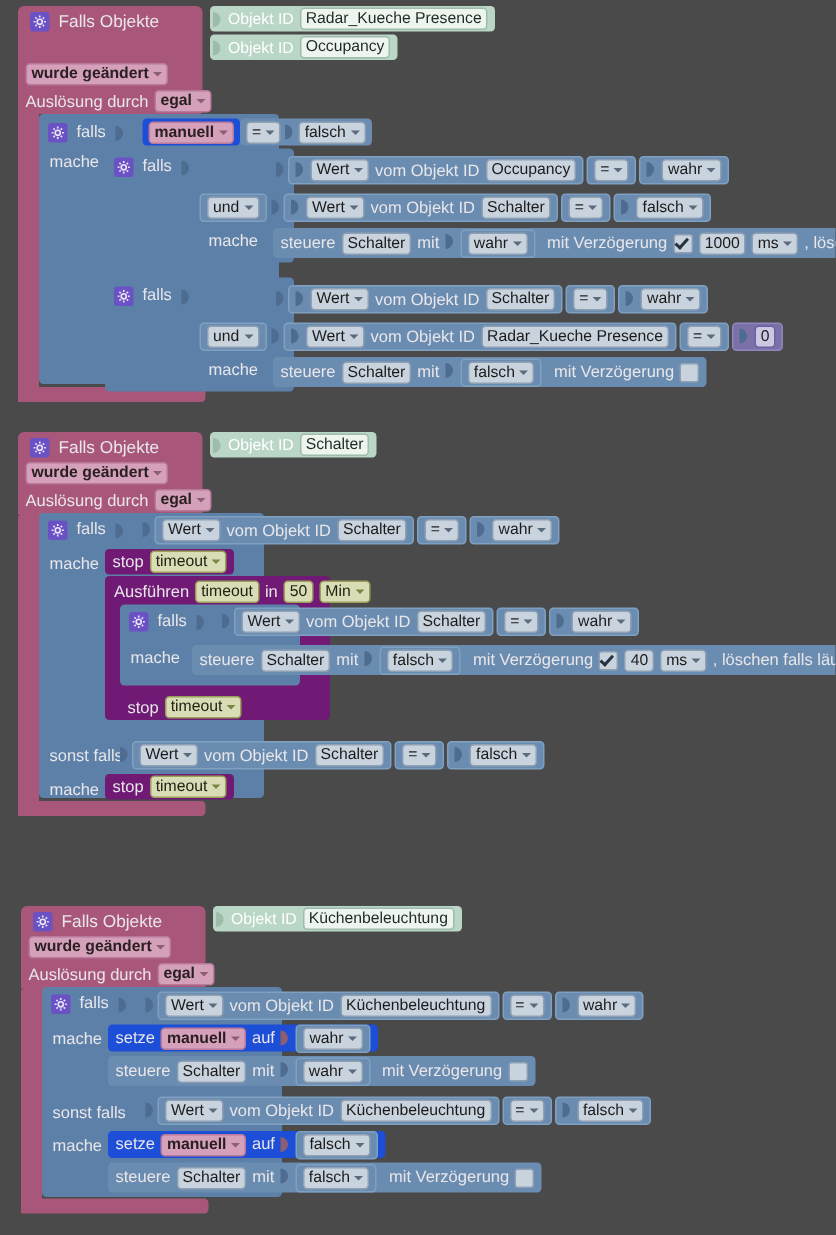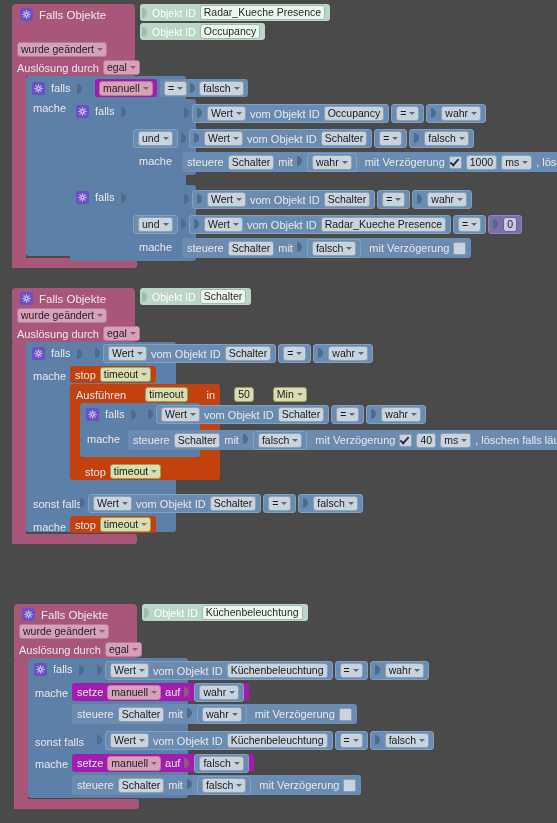--- a/index.html
+++ b/index.html
@@ -18,36 +18,36 @@
   .blk{position:absolute;box-sizing:border-box;}
   .hat{                       
     background:#a8577b;
     border-radius:4px 4px 2px 2px;
   }
   .ctrl{                      
     background:#5c80a8;
     border-radius:3px;
   }
   .ctrl-d{background:#5c80a8;border-radius:3px;}
-  .olive{background:#c2410c;border-radius:3px;}
+  .olive{background:#701a75;border-radius:3px;}
   .sage{background:#b9d6c6;border-radius:3px;}
-  .pinkblk{background:#a21caf;border-radius:3px;}
+  .pinkblk{background:#1d4ed8;border-radius:3px;}
 
   .row{display:flex;align-items:center;height:100%;}
   .lbl{color:#e9e6ea;white-space:nowrap;}
 
   
   .fld{
     display:inline-flex;align-items:center;
     background:#c9d3de;color:#1b1b1b;
     border:1px solid #8fa0b4;border-radius:3px;
     padding:0 3px;height:13px;line-height:13px;
     font-size:10.5px;white-space:nowrap;
   }
-  .fld.pink{background:#d5a0b9;border-color:#b8799a;color:#2a2023;}
+  .fld.pink{background:#d5a0b9;border-color:#b8799a;color:#2a2023;font-weight:bold;}
   .fld.olivef{background:#d9dcb4;border-color:#9aa05a;color:#232315;}
   .fld.sagef{background:#eef5ef;border-color:#9dbcab;color:#1e2a22;}
   .fld.purplef{background:#cdc8e2;border-color:#6d62a0;color:#1c1a2a;}
   .caret{
     margin-left:3px;width:0;height:0;
     border-left:3px solid transparent;border-right:3px solid transparent;
     border-top:3px solid #5a6b7e;
   }
   .fld.pink .caret{border-top-color:#8d5d74;}
   .fld.olivef .caret{border-top-color:#7e8445;}
@@ -483,21 +483,21 @@
       <span class="lbl">stop</span>
       <span class="fld olivef">
         <span>timeout</span>
           <i class="caret"></i>
       </span>
     </div>
   </div>
 
   <div class="blk olive" style="left:70px;top:384px;width:150px;height:96px;"></div>
   <div class="blk" style="left:76px;top:387px;height:15px;">
-    <div class="row" style="gap:19px;">
+    <div class="row" style="gap:4px;">
       <span class="lbl">Ausführen</span>
       <span class="fld olivef">timeout</span>
       <span class="lbl">in</span>
       <span class="fld olivef">50</span>
       <span class="fld olivef">
         <span>Min</span>
           <i class="caret"></i>
       </span>
     </div>
   </div>

